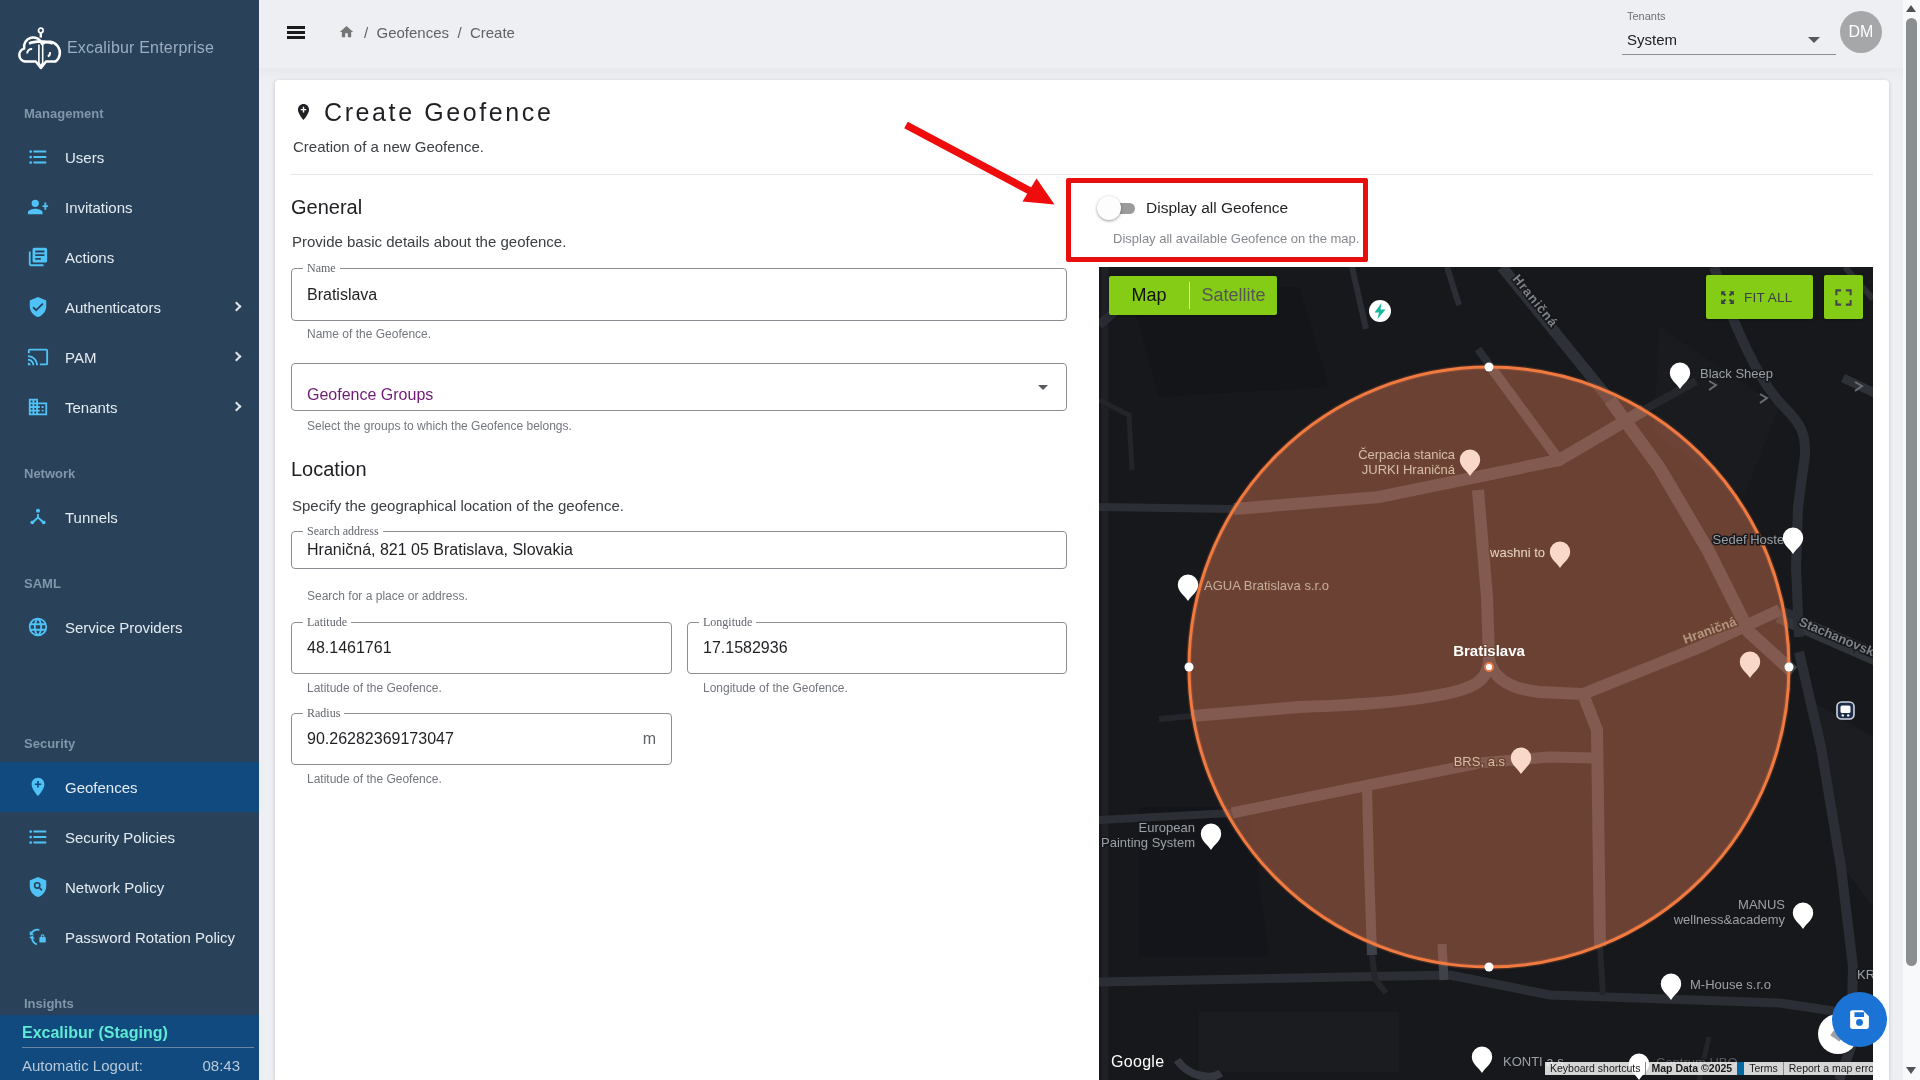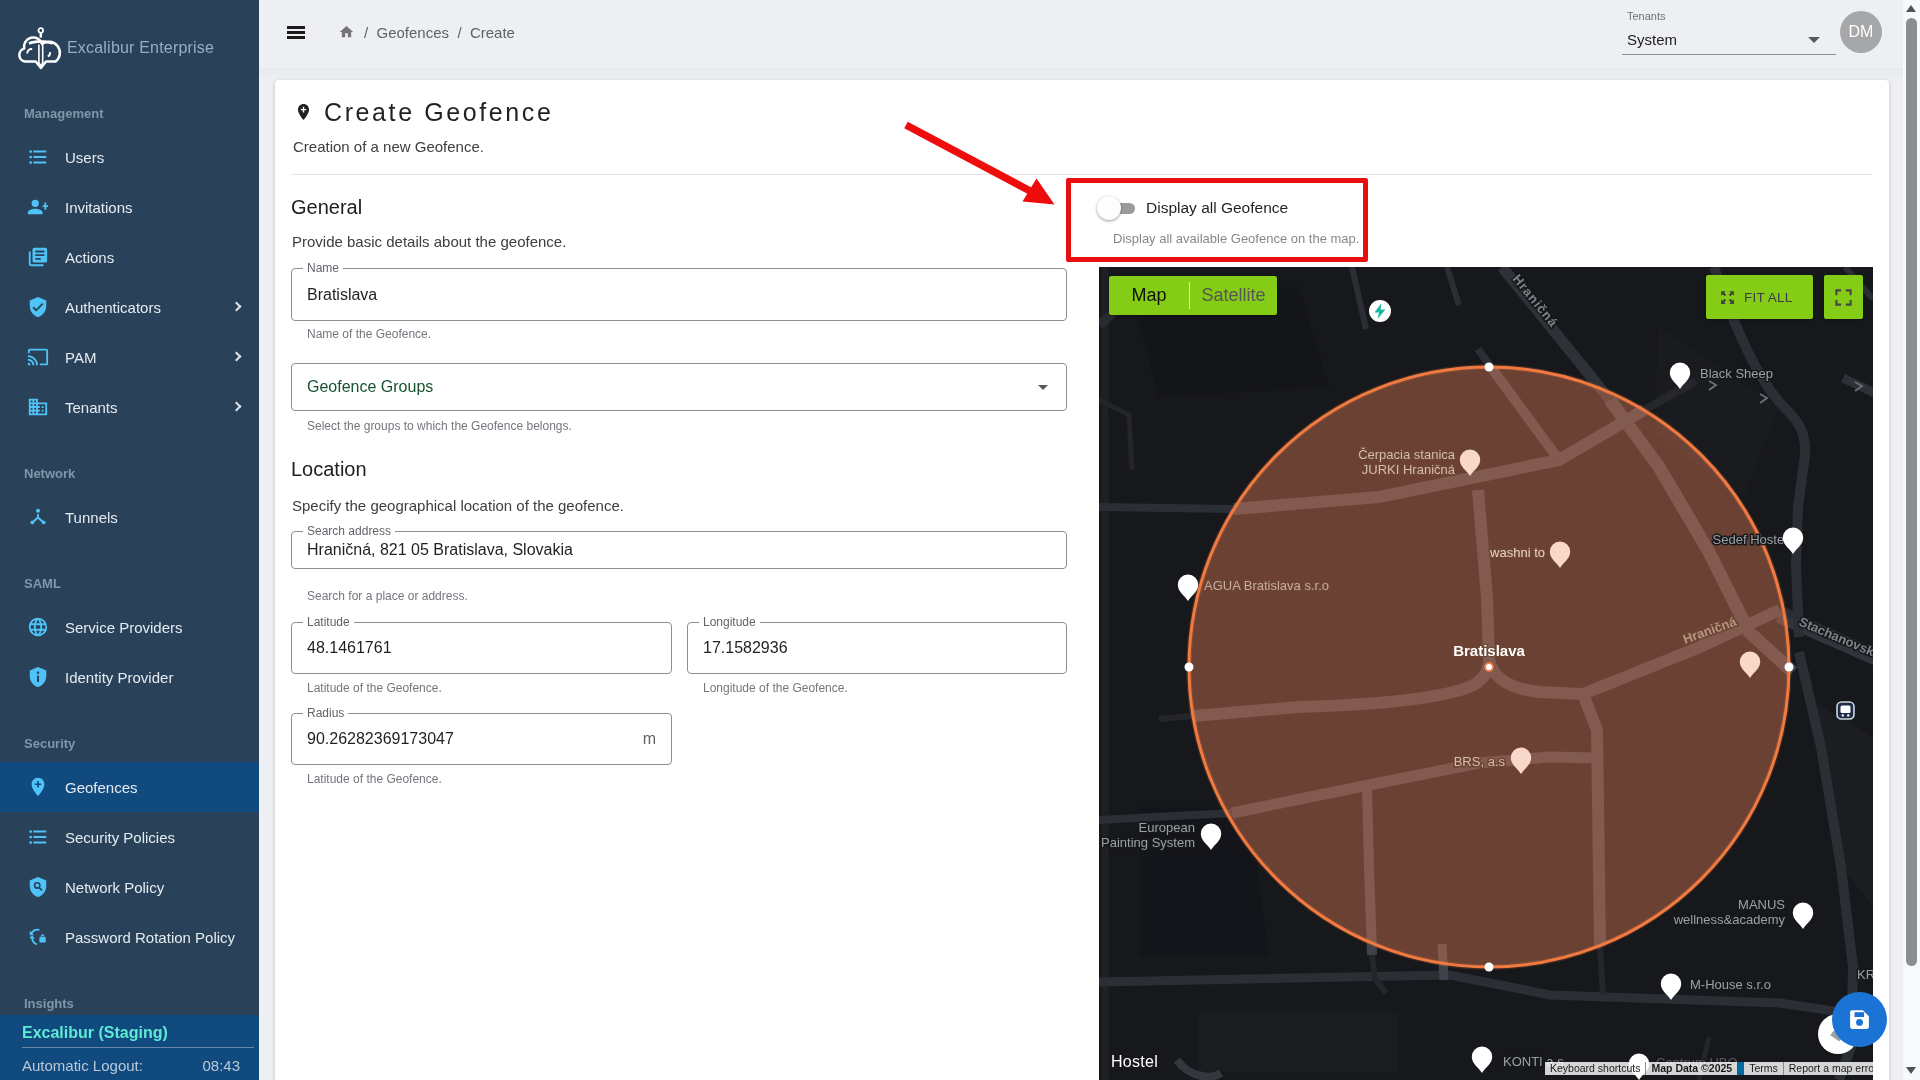--- a/index.html
+++ b/index.html
@@ -22,21 +22,21 @@
 
 
 #card { position:absolute; left:275px; top:80px; width:1614px; height:1000px; background:#fff; border-radius:4px 4px 0 0; box-shadow:0 1px 4px rgba(0,0,0,.18); }
 
 h1.title { position:absolute; left:324px; top:98px; font-size:25px; font-weight:400; color:#1f2023; letter-spacing:2.6px; }
 .subt { position:absolute; font-size:15px; color:#3c4043; }
 .h2 { position:absolute; font-size:20px; font-weight:400; color:#202124; }
 
 
 .field { position:absolute; border:1px solid #8b8f94; border-radius:4px; background:#fff; }
-.field .lab { position:absolute; top:-7px; left:11px; background:#fff; padding:0 4px; font-size:12px; color:#60646a; line-height:13px; }
+.field .lab { position:absolute; top:-7px; left:11px; background:#fff; padding:0 4px; font-size:12px; color:#60646a; line-height:13px;font-family:Liberation Serif, serif; }
 .field .val { position:absolute; left:15px; top:50%; transform:translateY(-50%); font-size:16px; color:#1f2023; white-space:nowrap; }
 .helper { position:absolute; font-size:12px; color:#73777d; }
 
 
 #sw-track { position:absolute; left:1100px; top:203px; width:35px; height:11px; border-radius:7px; background:#9b9b9b; }
 #sw-thumb { position:absolute; left:1097px; top:196px; width:24px; height:24px; border-radius:50%; background:#fdfdfd; box-shadow:0 1px 3px rgba(0,0,0,.4); }
 
 
 #map { position:absolute; left:1099px; top:267px; width:774px; height:813px; background:#17181b; overflow:hidden; }
 .mapctl { position:absolute; background:#84cc16; border-radius:2px; box-shadow:0 1px 3px rgba(0,0,0,.3); }
@@ -119,26 +119,20 @@
       <span class="txt">Tunnels</span>
     </div>
 
   <div class="item" style="top:602px">
       <svg class="icn" viewBox="0 0 24 24">
         <path d="M16.36,14C16.44,13.34 16.5,12.68 16.5,12C16.5,11.32 16.44,10.66 16.36,10H19.74C19.9,10.64 20,11.31 20,12C20,12.69 19.9,13.36 19.74,14M14.59,19.56C15.19,18.45 15.65,17.25 15.97,16H18.92C17.96,17.65 16.43,18.93 14.59,19.56M14.34,14H9.66C9.56,13.34 9.5,12.68 9.5,12C9.5,11.32 9.56,10.65 9.66,10H14.34C14.43,10.65 14.5,11.32 14.5,12C14.5,12.68 14.43,13.34 14.34,14M12,19.96C11.17,18.76 10.5,17.43 10.09,16H13.91C13.5,17.43 12.83,18.76 12,19.96M8,8H5.08C6.03,6.34 7.57,5.06 9.4,4.44C8.8,5.55 8.35,6.75 8,8M5.08,16H8C8.35,17.25 8.8,18.45 9.4,19.56C7.57,18.93 6.04,17.65 5.08,16M4.26,14C4.1,13.36 4,12.69 4,12C4,11.31 4.1,10.64 4.26,10H7.64C7.56,10.66 7.5,11.32 7.5,12C7.5,12.68 7.56,13.34 7.64,14M12,4.03C12.83,5.23 13.5,6.57 13.91,8H10.09C10.5,6.57 11.17,5.23 12,4.03M18.92,8H15.97C15.65,6.75 15.19,5.55 14.59,4.44C16.43,5.07 17.96,6.34 18.92,8M12,2C6.47,2 2,6.5 2,12A10,10 0 0,0 12,22A10,10 0 0,0 22,12A10,10 0 0,0 12,2Z"></path>
       </svg>
       <span class="txt">Service Providers</span>
     </div>
 
-  <div class="item" style="top:652px">
-      <svg class="icn" viewBox="0 0 24 24">
-        <path d="M12,1L3,5V11C3,16.55 6.84,21.74 12,23C17.16,21.74 21,16.55 21,11V5L12,1M12,5.9A1.4,1.4 0 0,1 13.4,7.3A1.4,1.4 0 0,1 12,8.7A1.4,1.4 0 0,1 10.6,7.3A1.4,1.4 0 0,1 12,5.9M10.9,10.4H13.1V17.4H10.9V10.4Z"></path>
-      </svg>
-      <span class="txt">Identity Provider</span>
-    </div>
 
   <div class="item active" style="top:762px">
       <svg class="icn" viewBox="0 0 24 24">
         <path d="M12,2C8.14,2 5,5.14 5,9C5,14.25 12,22 12,22C12,22 19,14.25 19,9C19,5.14 15.86,2 12,2M12.9,5.5H11.1V8.1H8.5V9.9H11.1V12.5H12.9V9.9H15.5V8.1H12.9V5.5Z"></path>
       </svg>
       <span class="txt">Geofences</span>
     </div>
 
   <div class="item" style="top:812px">
       <svg class="icn" viewBox="0 0 24 24">
@@ -192,21 +186,21 @@
 <div class="h2" style="left:291px;top:196px;">General</div>
 <div class="subt" style="left:292px;top:233px;">Provide basic details about the geofence.</div>
 
 <div class="field" style="left:291px;top:268px;width:776px;height:53px;">
   <span class="lab">Name</span>
     <div class="val">Bratislava</div>
 </div>
 <div class="helper" style="left:307px;top:327px;">Name of the Geofence.</div>
 
 <div class="field" style="left:291px;top:363px;width:776px;height:48px;">
-  <div class="val" style="color:#14532d;">Geofence Groups</div>
+  <div class="val" style="color:#701a75;margin-top:8px;">Geofence Groups</div>
   <div class="abs" style="right:18px;top:21px;width:0;height:0;border-left:5.5px solid transparent;border-right:5.5px solid transparent;border-top:5.5px solid #55595e;"></div>
 </div>
 <div class="helper" style="left:307px;top:419px;">Select the groups to which the Geofence belongs.</div>
 
 <div class="h2" style="left:291px;top:458px;">Location</div>
 <div class="subt" style="left:292px;top:497px;">Specify the geographical location of the geofence.</div>
 
 <div class="field" style="left:291px;top:531px;width:776px;height:38px;">
   <span class="lab">Search address</span>
     <div class="val">Hraničná, 821 05 Bratislava, Slovakia</div>
@@ -376,21 +370,21 @@
   <svg style="margin-left:13px" width="17" height="17" viewBox="0 0 24 24" fill="#3c4043">
         <path d="M9.5,3 H3 V9.5 L5.2,7.3 L8,10.1 L10.1,8 L7.3,5.2 Z M14.5,3 H21 V9.5 L18.8,7.3 L16,10.1 L13.9,8 L16.7,5.2 Z M9.5,21 H3 V14.5 L5.2,16.7 L8,13.9 L10.1,16 L7.3,18.8 Z M14.5,21 H21 V14.5 L18.8,16.7 L16,13.9 L13.9,16 L16.7,18.8 Z"></path>
       </svg>
   <span style="margin-left:8px;font-size:13.5px;color:#3c4043;letter-spacing:.2px;">FIT ALL</span>
 </div>
 <div class="mapctl" style="left:725px;top:8px;width:39px;height:44px;">
   <svg style="position:absolute;left:10px;top:13px" width="19" height="19" viewBox="0 0 24 24" fill="none" stroke="#464646" stroke-width="2.6">
         <path d="M3,9 V3 H9 M15,3 H21 V9 M21,15 V21 H15 M9,21 H3 V15"></path>
       </svg>
 </div>
-<div style="position:absolute;left:12px;top:786px;color:#fff;font-size:16px;font-weight:500;letter-spacing:.3px;">Hostel</div>
+<div style="position:absolute;left:12px;top:786px;color:#fff;font-size:16px;font-weight:500;letter-spacing:.3px;">Google</div>
 <div style="position:absolute;left:446px;top:795px;width:328px;height:13px;background:rgba(255,255,255,0.82);display:flex;font-size:10.5px;color:#1a1a1a;white-space:nowrap;">
   <span style="padding:0 5px;border-right:1px solid #8a8a8a;line-height:13px;">Keyboard shortcuts</span>
   <span style="padding:0 5px;border-right:7px solid #0369a1;line-height:13px;font-weight:bold;">Map Data ©2025</span>
   <span style="padding:0 5px;border-right:1px solid #8a8a8a;line-height:13px;">Terms</span>
   <span style="padding:0 5px;line-height:13px;">Report a map error</span>
 </div>
 </div>
 
 <div class="abs" style="left:1818px;top:1014px;width:40px;height:40px;border-radius:50%;background:#fff;"></div>
 <div class="abs" style="left:1831px;top:1033px;width:11px;height:6px;background:#9aa0a6;transform:rotate(35deg);"></div>

